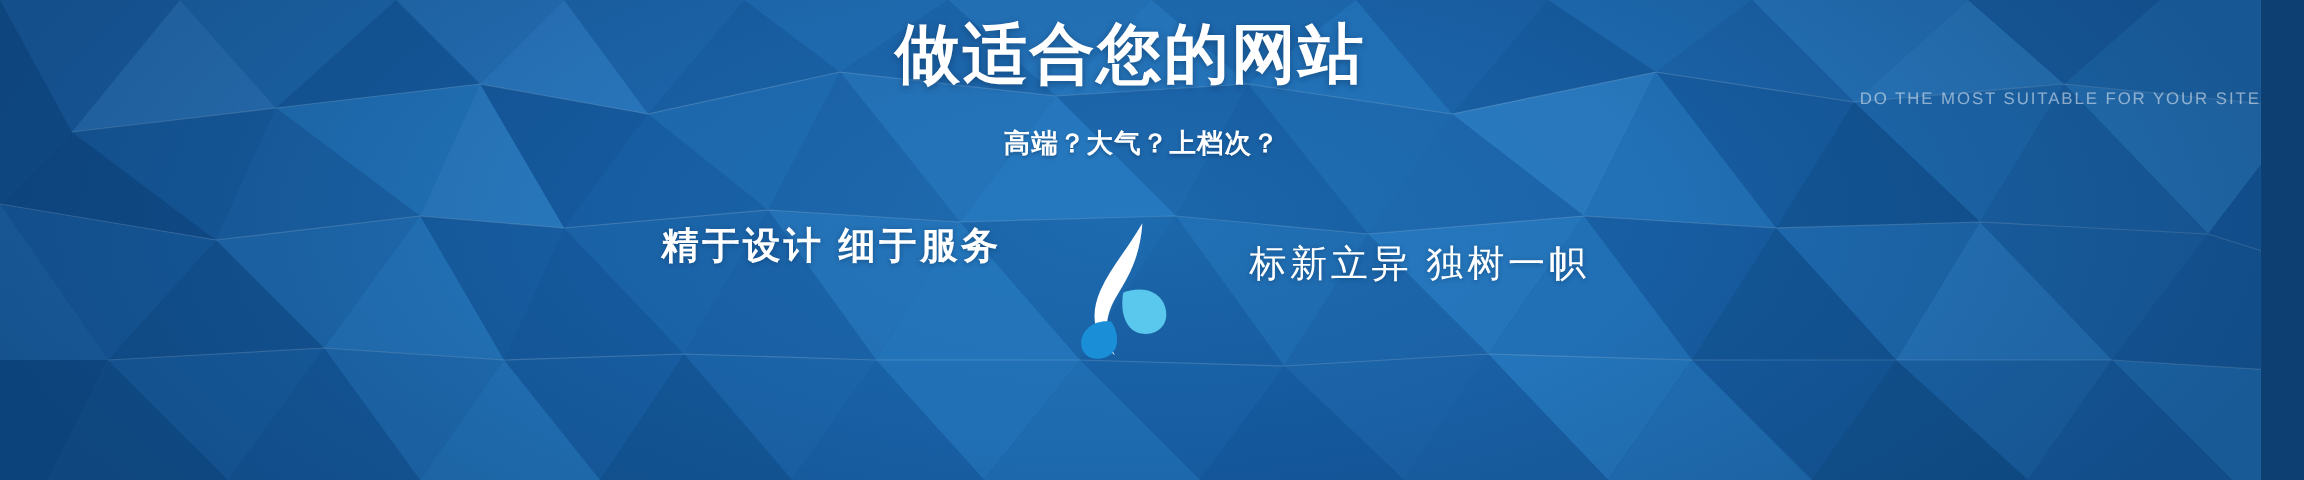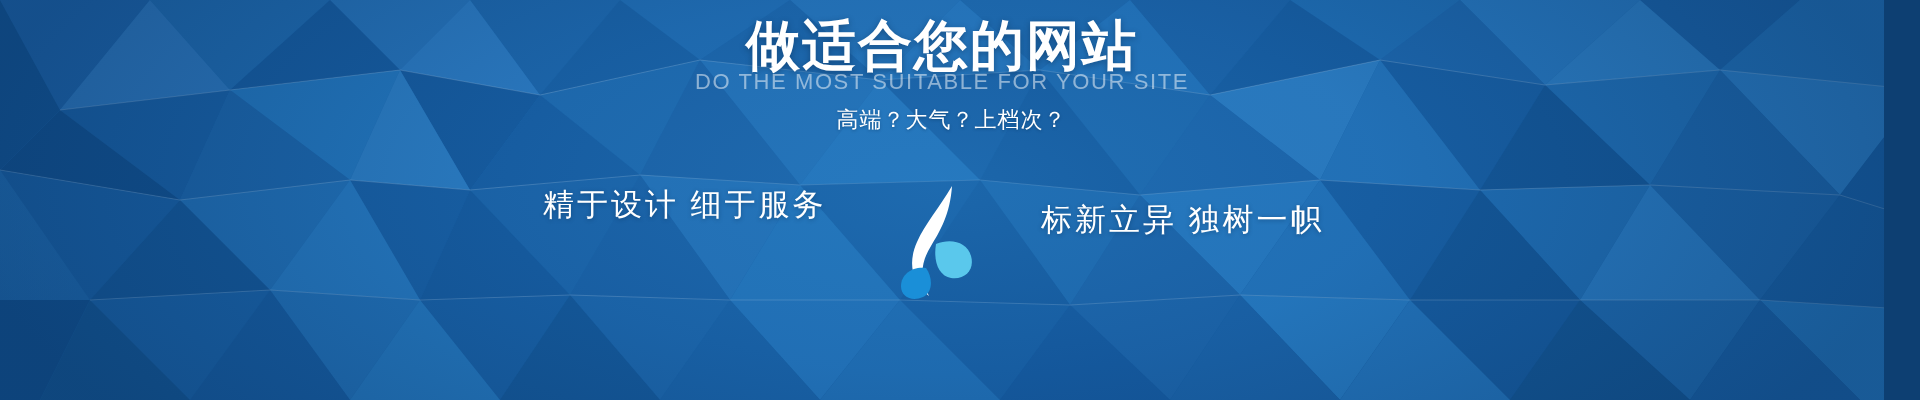--- a/index.html
+++ b/index.html
@@ -47,38 +47,38 @@
     font-weight: bold;
     letter-spacing: 2px;
     text-shadow: 0 2px 6px rgba(8,40,76,0.45);
     white-space: nowrap;
   }
   #subtitle-en {
     position: absolute;
     left: 0;
     right: 0;
     top: 70px;
-    text-align: center;
+    text-align: right;
     color: rgba(255,255,255,0.50);
-    font-size: 22px;
+    font-size: 14px;
     line-height: 24px;
     letter-spacing: 1.6px;
     font-weight: normal;
     white-space: nowrap;
   }
   
   #slogan-block {
     position: absolute;
     left: 0;
     right: 0;
     top: 105px;
     text-align: center;
     color: #ffffff;
     font-size: 22px;
-    font-weight: normal;
+    font-weight: bold;
     line-height: 30px;
     letter-spacing: 1px;
     text-shadow: 0 1px 3px rgba(8,40,76,0.40);
     margin-left: 19px;
   }
   #slogan-block .line {
     display: block;
     white-space: nowrap;
   }
   
@@ -95,21 +95,21 @@
   }
   .tagline {
     color: #ffffff;
     font-size: 31px;
     line-height: 40px;
     letter-spacing: 3px;
     white-space: nowrap;
     text-shadow: 0 1px 4px rgba(8,40,76,0.40);
     padding-top: 3px;
   }
-  #tagline-left { width: 300px; text-align: left; padding-right: 52px; }
+  #tagline-left { width: 300px; text-align: center; padding-right: 52px; font-weight: bold; }
   #tagline-right { width: 300px; text-align: left; padding-left: 54px; margin-top: 15px; }
   #logo-mark {
     width: 92px;
     height: 118px;
     position: relative;
     flex: 0 0 auto;
   }
   #logo-mark svg { display: block; }
 </style>
 </head>

